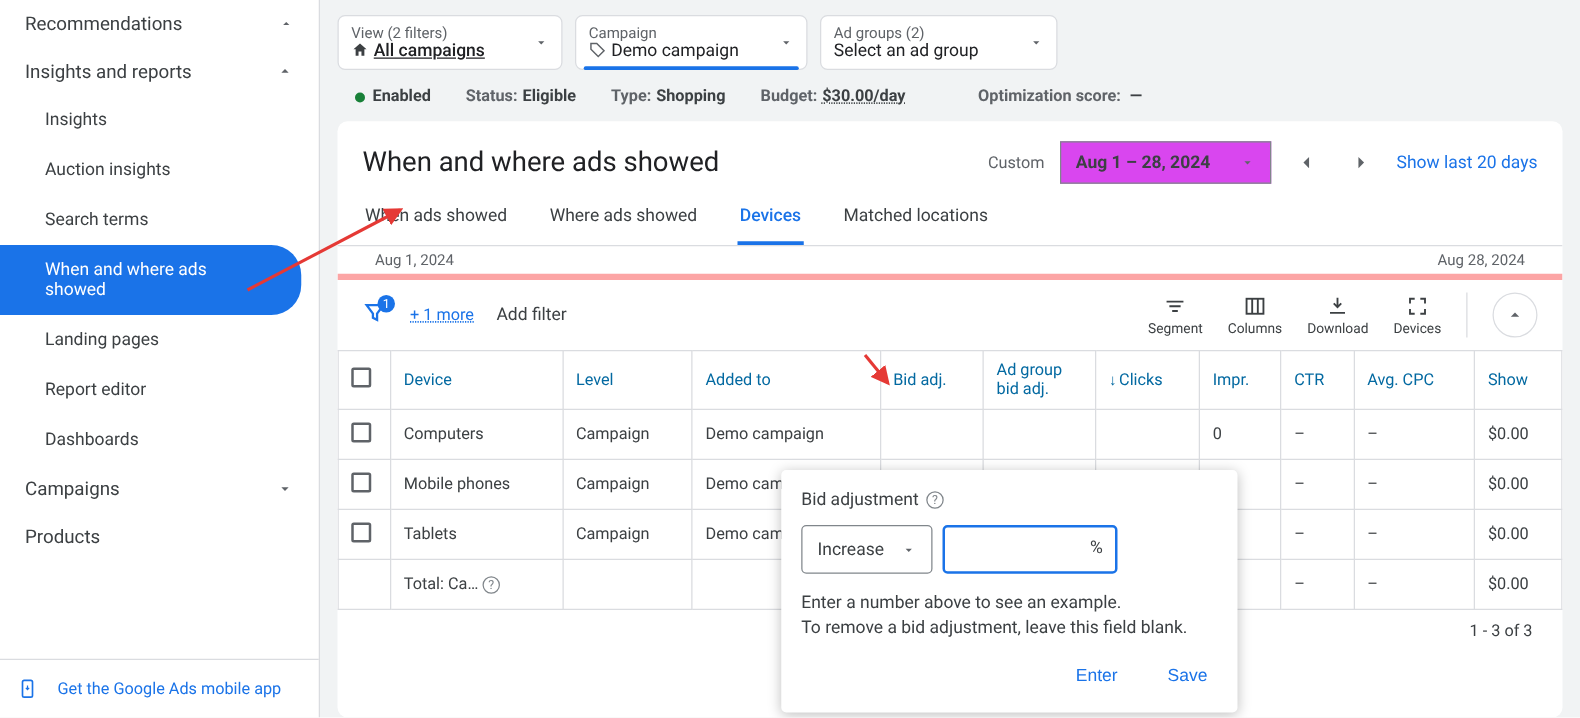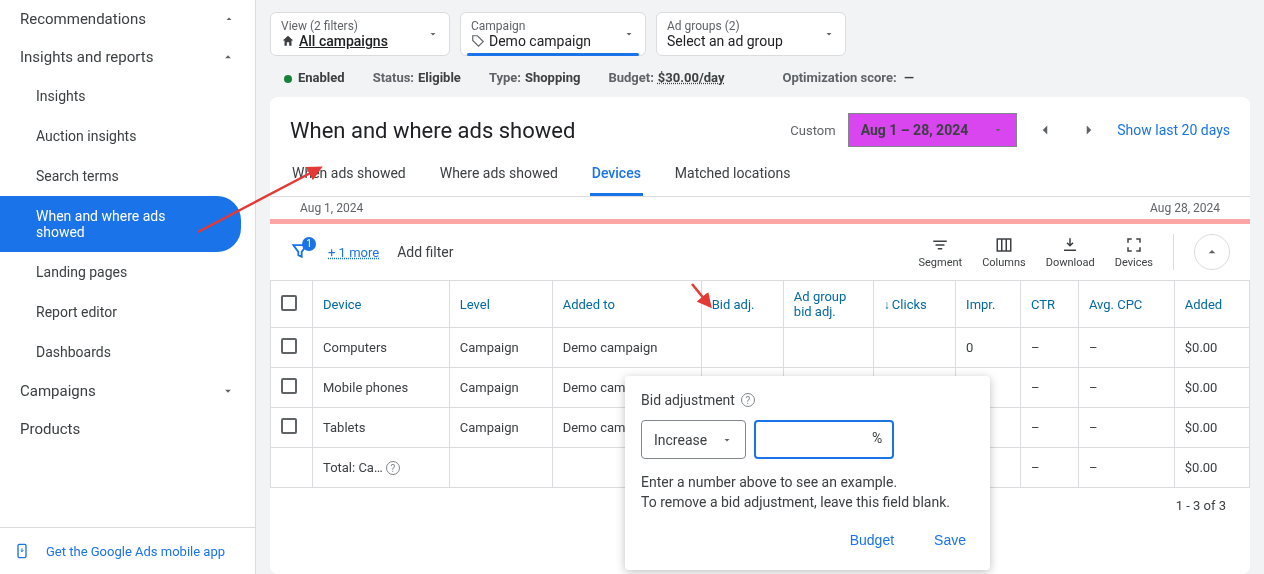--- a/index.html
+++ b/index.html
@@ -248,21 +248,21 @@
             <th class="th-narrow"><span class="cb"></span></th>
             <th>Device</th>
             <th>Level</th>
             <th>Added to</th>
             <th class="th-right">Bid adj.</th>
             <th style="width:90px">Ad group bid adj.</th>
             <th class="th-right"><span class="sort-arr">↓</span><span>Clicks</span></th>
             <th class="th-right">Impr.</th>
             <th class="th-right">CTR</th>
             <th class="th-right">Avg. CPC</th>
-            <th class="th-right">Added</th>
+            <th class="th-right">Show</th>
           </tr>
         </thead>
         <tbody>
           <tr>
             <td class="td-narrow"><span class="cb"></span></td>
             <td>Computers</td>
             <td>Campaign</td>
             <td>Demo campaign</td>
             <td></td>
               <td></td>
@@ -334,21 +334,21 @@
     <div style="position:relative">
       <input class="pct-input" type="text" value="" style="">
       <span style="position:absolute;right:12px;top:10px;color:#3c4043">%</span>
     </div>
   </div>
   <div class="popup-help">
     <div>Enter a number above to see an example.</div>
     <div>To remove a bid adjustment, leave this field blank.</div>
   </div>
   <div class="popup-actions">
-    <button>Budget</button>
+    <button>Enter</button>
     <button>Save</button>
   </div>
 </div>
 
 <svg class="red-arrow" style="left:190px;top:160px" width="140" height="80">
   <defs>
       <marker id="ah1" viewBox="0 0 10 10" refX="8" refY="5" markerWidth="6" markerHeight="6" orient="auto">
         <path d="M0 0L10 5L0 10z" fill="#e53935"></path>
       </marker>
     </defs>

